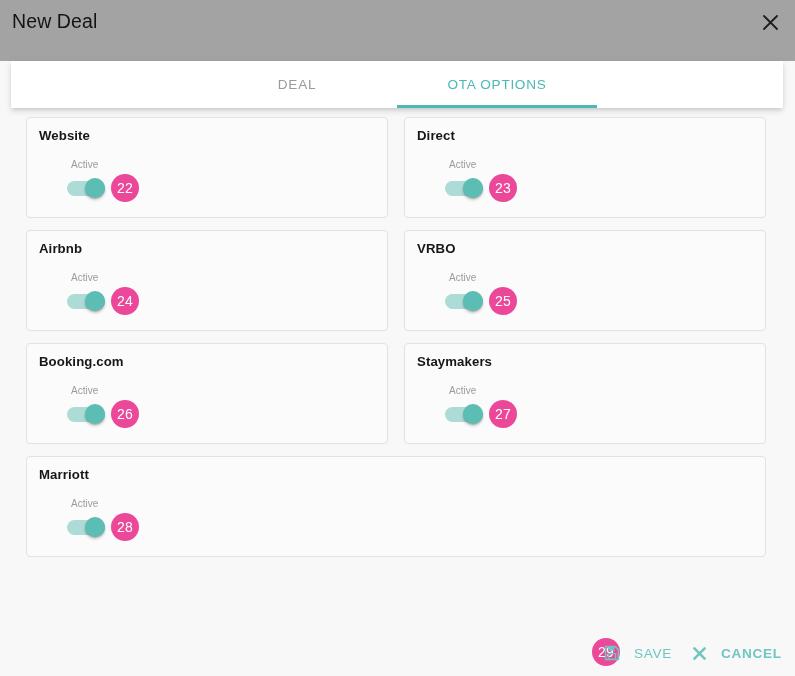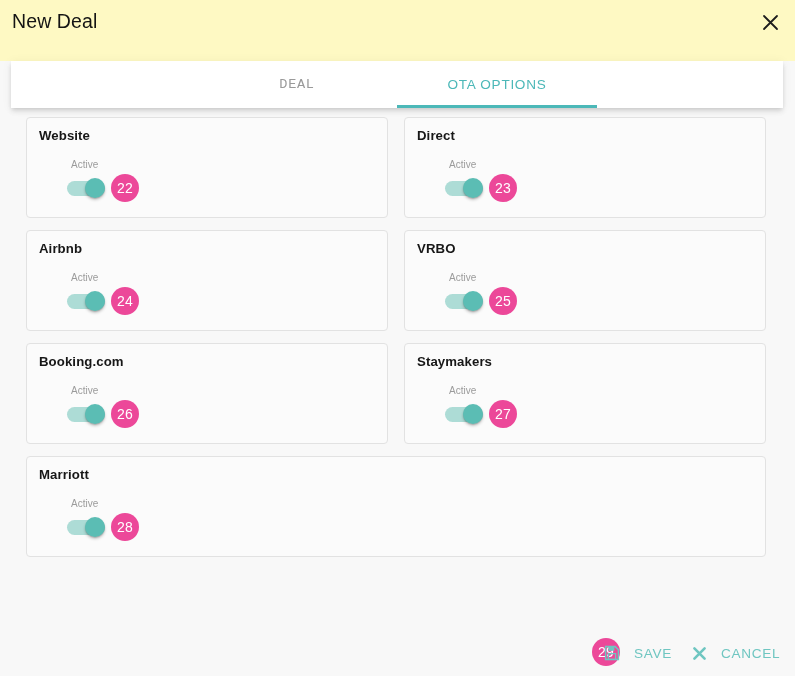--- a/index.html
+++ b/index.html
@@ -15,21 +15,21 @@
     position: relative;
     -webkit-font-smoothing: antialiased;
   }
 
   
   .dialog-header {
     position: absolute;
     left: 0; top: 0;
     width: 795px;
     height: 61px;
-    background: #fef9c3;
+    background: #a3a3a3;
     box-sizing: border-box;
   }
   .dialog-title {
     position: absolute;
     left: 12px;
     top: 8px;
     font-size: 19.5px;
     font-weight: 400;
     color: #141414;
     letter-spacing: 0.1px;
@@ -76,21 +76,21 @@
     user-select: none;
   }
   .tab.active { color: #4cb8b8; }
   .tab-underline {
     position: absolute;
     left: 0; right: 0;
     bottom: 0;
     height: 3px;
     background: #4cb8b8;
   }
-  #tab-deal { margin-left: 186px; font-family: Liberation Mono, monospace; }
+  #tab-deal { margin-left: 186px; }
   #tab-ota  { margin-left: 0px; }
 
   
   .cards {
     position: absolute;
     left: 26px;
     top: 117px;
     width: 740px;
     display: flex;
     flex-wrap: wrap;
@@ -189,21 +189,21 @@
     gap: 14px;
     font-size: 13.6px;
     font-weight: 500;
     letter-spacing: 0.7px;
     color: #6fc6c1;
     cursor: pointer;
     user-select: none;
     height: 28px;
   }
   #action-save   { left: 604px; top: 11px; }
-  #action-cancel { left: 692px; top: 11px; }
+  #action-cancel { left: 692px; top: 11px; font-weight: bold; }
   .action svg { display: block; }
   .badge-save {
     left: 592px;
     top: 638px;
     position: absolute;
     text-align: center;
   }
 </style>
 </head>
 <body>

